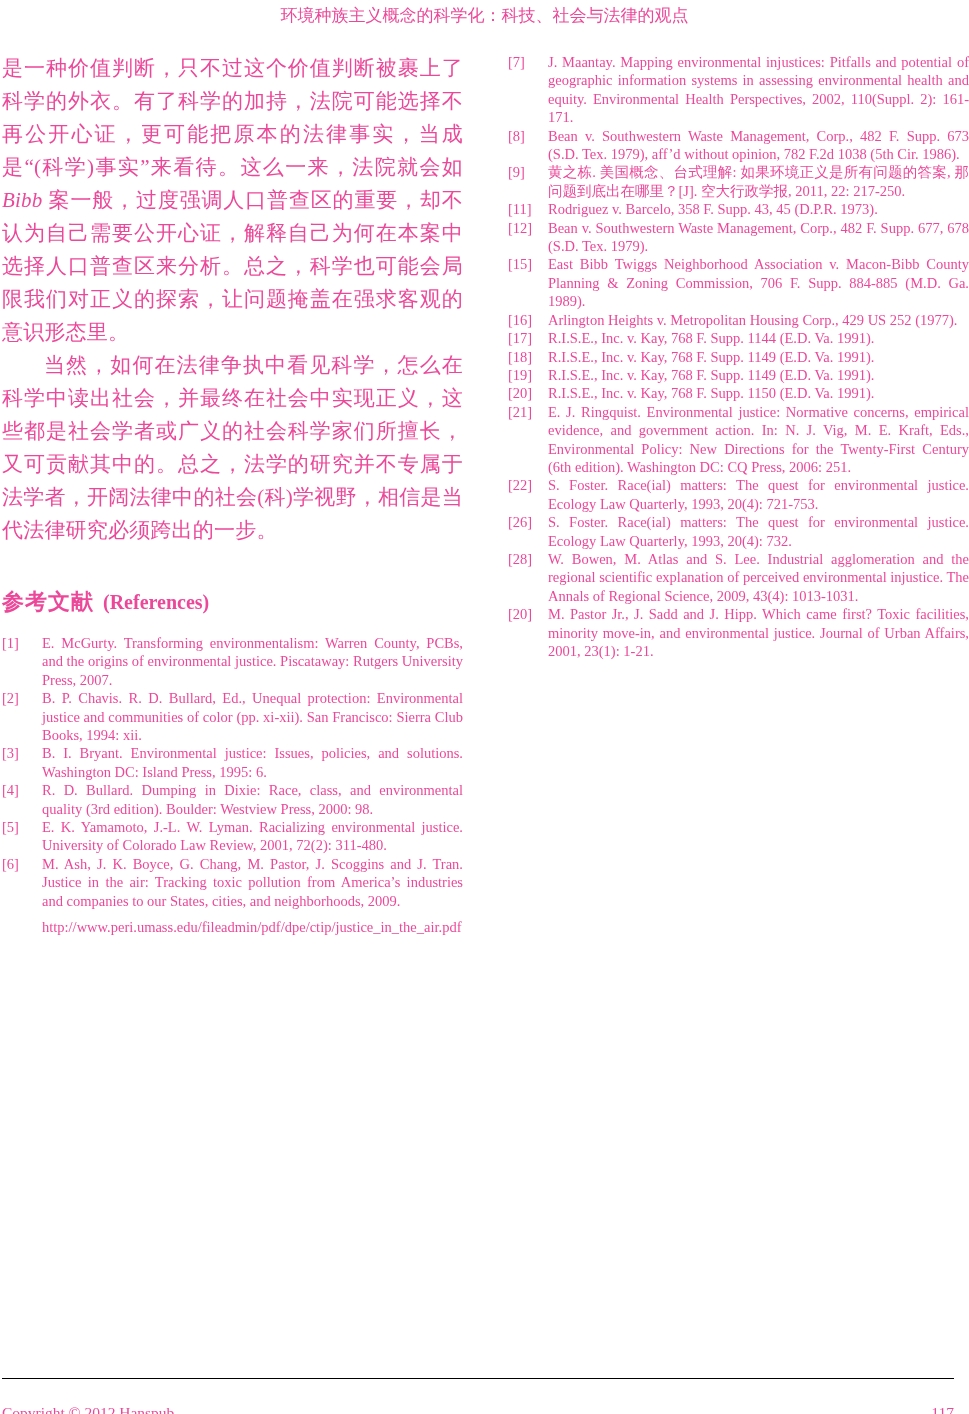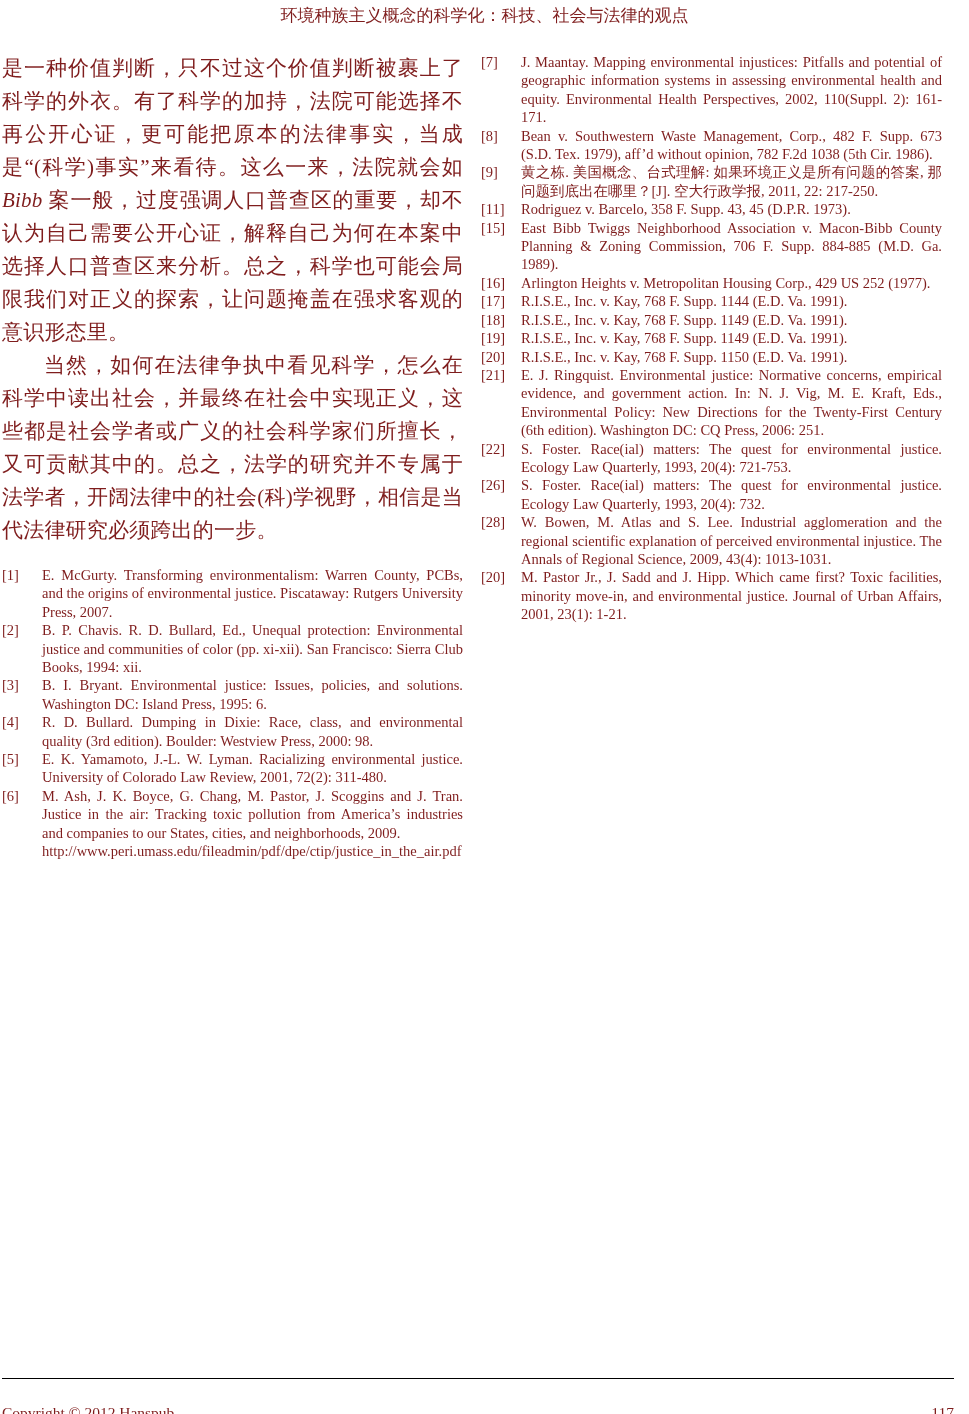--- a/index.html
+++ b/index.html
@@ -1,28 +1,28 @@
 <!DOCTYPE html>
 <html><head>
 <meta charset="utf-8">
 <style>
   html,body { margin:0; padding:0; background:#ffffff; }
   .page {
     position:relative; width:969px; height:1414px; margin:0 auto;
-    background:#ffffff; color:#7f1d1d;
+    background:#ffffff; color:#ec4899;
     font-family:"Liberation Serif","DejaVu Serif",serif;
     overflow:hidden;
   }
   .running-title {
     position:absolute; top:4px; left:0; width:100%;
     text-align:center; font-size:17px; line-height:24px;
   }
   .columns {
     position:absolute; top:0; left:2px; right:4px;
-    display:flex; gap:18px;
+    display:flex; gap:45px;
   }
   .col { width:461px; flex:0 0 461px; }
   .zh-para {
     margin:0; font-size:21px; line-height:33px;
     text-align:justify; letter-spacing:0.2px;
   }
   .p1 { margin-top:52px; }
   .p2 { text-indent:2em; }
   .refs-heading {
     margin:42px 0 0 0; font-size:22px; line-height:26px; font-weight:bold;
@@ -32,41 +32,42 @@
   }
   .refs-heading .en {
     font-family:"Liberation Serif","DejaVu Serif",serif;
     font-size:20px; margin-left:9px;
   }
   .ref-list { margin-top:19px; }
   .col-right .ref-list { margin-top:53px; }
   .ref { display:flex; font-size:14.5px; line-height:18.4px; }
   .ref-label { flex:0 0 40px; width:40px; }
   .ref-text { flex:1; text-align:justify; }
-  .ref-url { display:block; word-break:break-all; text-align:left; }
+  .ref-url { display:block; word-break:break-all; text-align:left;margin-top:8px; }
   .footer {
     position:absolute; left:2px; right:15px; top:1378px;
     border-top:1px solid #000; padding-top:24px;
     display:flex; justify-content:space-between;
     font-size:15.5px; line-height:19px;
   }
 </style>
 </head>
 <body>
 
 <div class="page">
 
   <div class="running-title">环境种族主义概念的科学化：科技、社会与法律的观点</div>
 
   <div class="columns">
 
     <div class="col col-left">
       <p class="zh-para p1"><span>是一种价值判断，只不过这个价值判断被裹上了科学的外衣。有了科学的加持，法院可能选择不再公开心证，更可能把原本的法律事实，当成是“(科学)事实”来看待。这么一来，法院就会如 </span><i>Bibb</i><span> 案一般，过度强调人口普查区的重要，却不认为自己需要公开心证，解释自己为何在本案中选择人口普查区来分析。总之，科学也可能会局限我们对正义的探索，让问题掩盖在强求客观的意识形态里。</span></p>
       <p class="zh-para p2">当然，如何在法律争执中看见科学，怎么在科学中读出社会，并最终在社会中实现正义，这些都是社会学者或广义的社会科学家们所擅长，又可贡献其中的。总之，法学的研究并不专属于法学者，开阔法律中的社会(科)学视野，相信是当代法律研究必须跨出的一步。</p>
 
+      <h2 class="refs-heading"><span class="zh">参考文献</span><span class="en">(References)</span></h2>
 
       <div class="ref-list">
         <div class="ref">
             <span class="ref-label">[1]</span>
             <span class="ref-text">E. McGurty. Transforming environmentalism: Warren County, PCBs, and the origins of environmental justice. Piscataway: Rutgers University Press, 2007.</span>
           </div>
         <div class="ref">
             <span class="ref-label">[2]</span>
             <span class="ref-text">B. P. Chavis. R. D. Bullard, Ed., Unequal protection: Environmental justice and communities of color (pp. xi-xii). San Francisco: Sierra Club Books, 1994: xii.</span>
           </div>
@@ -99,20 +100,24 @@
             <span class="ref-label">[8]</span>
             <span class="ref-text">Bean v. Southwestern Waste Management, Corp., 482 F. Supp. 673 (S.D. Tex. 1979), aff’d without opinion, 782 F.2d 1038 (5th Cir. 1986).</span>
           </div>
         <div class="ref">
             <span class="ref-label">[9]</span>
             <span class="ref-text">黄之栋. 美国概念、台式理解: 如果环境正义是所有问题的答案, 那问题到底出在哪里？[J]. 空大行政学报, 2011, 22: 217-250.</span>
           </div>
         <div class="ref">
             <span class="ref-label">[11]</span>
             <span class="ref-text">Rodriguez v. Barcelo, 358 F. Supp. 43, 45 (D.P.R. 1973).</span>
+          </div>
+        <div class="ref">
+            <span class="ref-label">[12]</span>
+            <span class="ref-text">Bean v. Southwestern Waste Management, Corp., 482 F. Supp. 677, 678 (S.D. Tex. 1979).</span>
           </div>
         <div class="ref">
             <span class="ref-label">[15]</span>
             <span class="ref-text">East Bibb Twiggs Neighborhood Association v. Macon-Bibb County Planning &amp; Zoning Commission, 706 F. Supp. 884-885 (M.D. Ga. 1989).</span>
           </div>
         <div class="ref">
             <span class="ref-label">[16]</span>
             <span class="ref-text">Arlington Heights v. Metropolitan Housing Corp., 429 US 252 (1977).</span>
           </div>
         <div class="ref">

